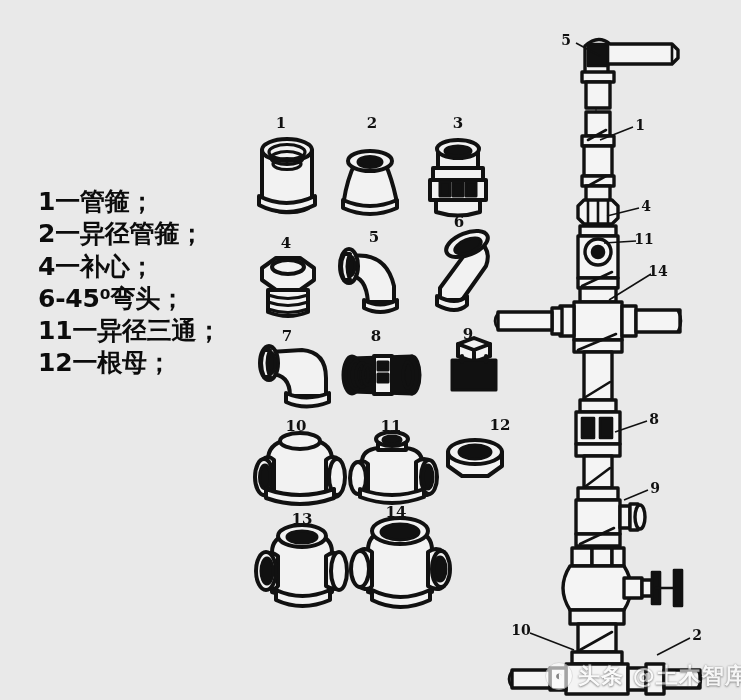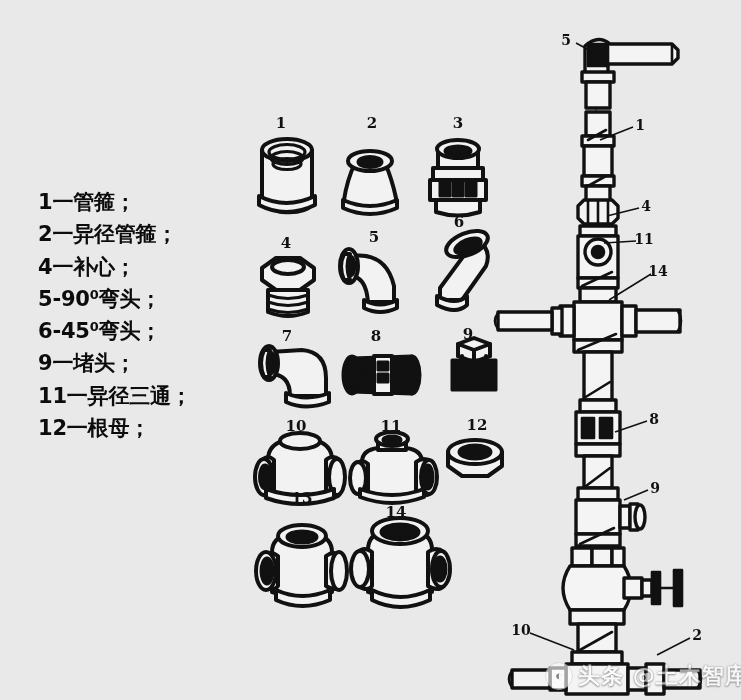--- a/index.html
+++ b/index.html
@@ -12,21 +12,21 @@
   }
   #stage{position:absolute;left:0;top:0;width:741px;height:700px;}
 
   
   .legend{
     position:absolute;left:38px;top:186px;width:215px;
   }
   .legend-line{
     font-family:"DejaVu Sans",sans-serif;
     font-weight:bold;
-    font-size:21px;
+    font-size:25px;
     line-height:32.3px;
     color:#0c0c0c;
     white-space:nowrap;
     letter-spacing:-0.2px;
   }
 
   
   .part-num{
     position:absolute;
     font-family:"DejaVu Serif",serif;
@@ -68,23 +68,21 @@
 </style>
 </head>
 <body>
 
 <div id="stage">
 
   <div class="legend">
     <div class="legend-line">1一管箍；</div>
     <div class="legend-line">2一异径管箍；</div>
     <div class="legend-line">4一补心；</div>
-    <div class="legend-line">5-90⁰弯头；</div>
     <div class="legend-line">6-45⁰弯头；</div>
-    <div class="legend-line">9一堵头；</div>
     <div class="legend-line">11一异径三通；</div>
     <div class="legend-line">12一根母；</div>
   </div>
 
   <svg width="741" height="700">
     <defs>
       <style>
         .ol{fill:#f2f2f2;stroke:#111;stroke-width:4;stroke-linejoin:round;stroke-linecap:round;}
         .ol2{fill:none;stroke:#111;stroke-width:3.2;stroke-linecap:round;}
         .dk{fill:#111;stroke:#111;stroke-width:3;stroke-linejoin:round;}
@@ -232,22 +230,22 @@
   <div class="part-num" style="left:372px;top:123px">2</div>
   <div class="part-num" style="left:458px;top:123px">3</div>
   <div class="part-num" style="left:286px;top:243px">4</div>
   <div class="part-num" style="left:374px;top:237px">5</div>
   <div class="part-num" style="left:459px;top:222px">6</div>
   <div class="part-num" style="left:287px;top:336px">7</div>
   <div class="part-num" style="left:376px;top:336px">8</div>
   <div class="part-num" style="left:468px;top:334px">9</div>
   <div class="part-num" style="left:296px;top:426px">10</div>
   <div class="part-num" style="left:391px;top:426px">11</div>
-  <div class="part-num" style="left:477px;top:425px">12</div>
-  <div class="part-num" style="left:302px;top:498px">13</div>
+  <div class="part-num" style="left:500px;top:425px">12</div>
+  <div class="part-num" style="left:302px;top:519px">13</div>
   <div class="part-num" style="left:396px;top:512px">14</div>
 
   <svg width="741" height="700">
     <defs>
       <style>
         .al{fill:#f4f4f4;stroke:#111;stroke-width:3.4;stroke-linejoin:round;stroke-linecap:round;}
         .af{fill:#111;stroke:#111;stroke-width:2.6;stroke-linejoin:round;}
         .an{fill:none;stroke:#111;stroke-width:2.6;stroke-linecap:round;}
         .ctr{fill:none;stroke:#111;stroke-width:1;stroke-dasharray:14 4 2 4;}
         .lead{fill:none;stroke:#111;stroke-width:1.5;}

